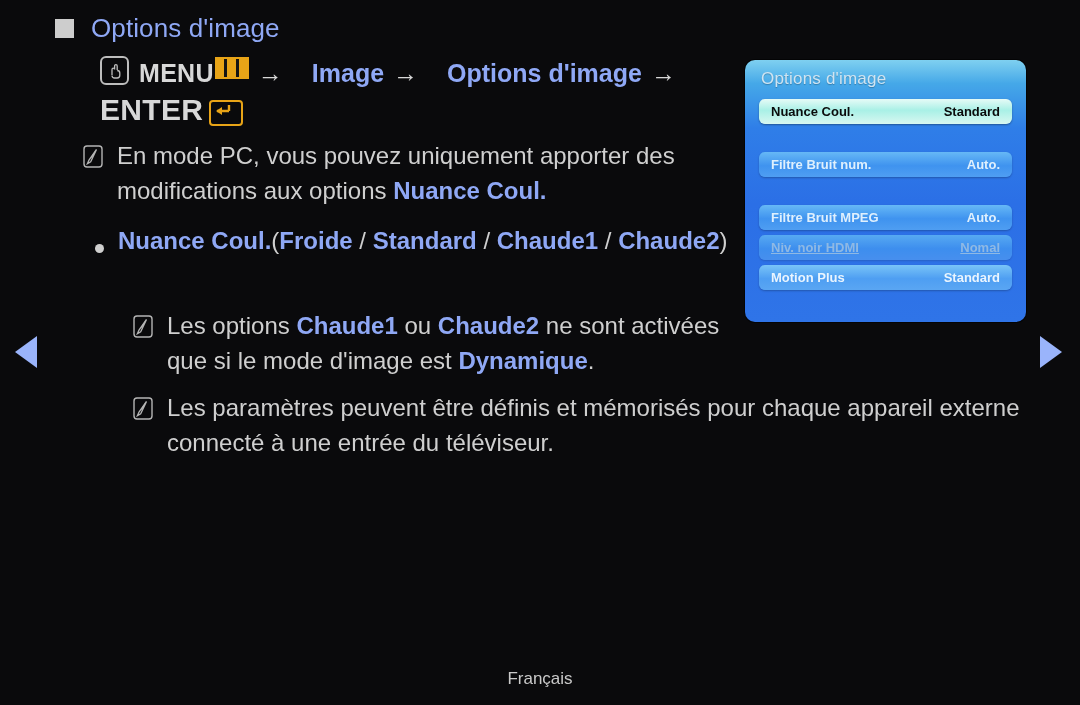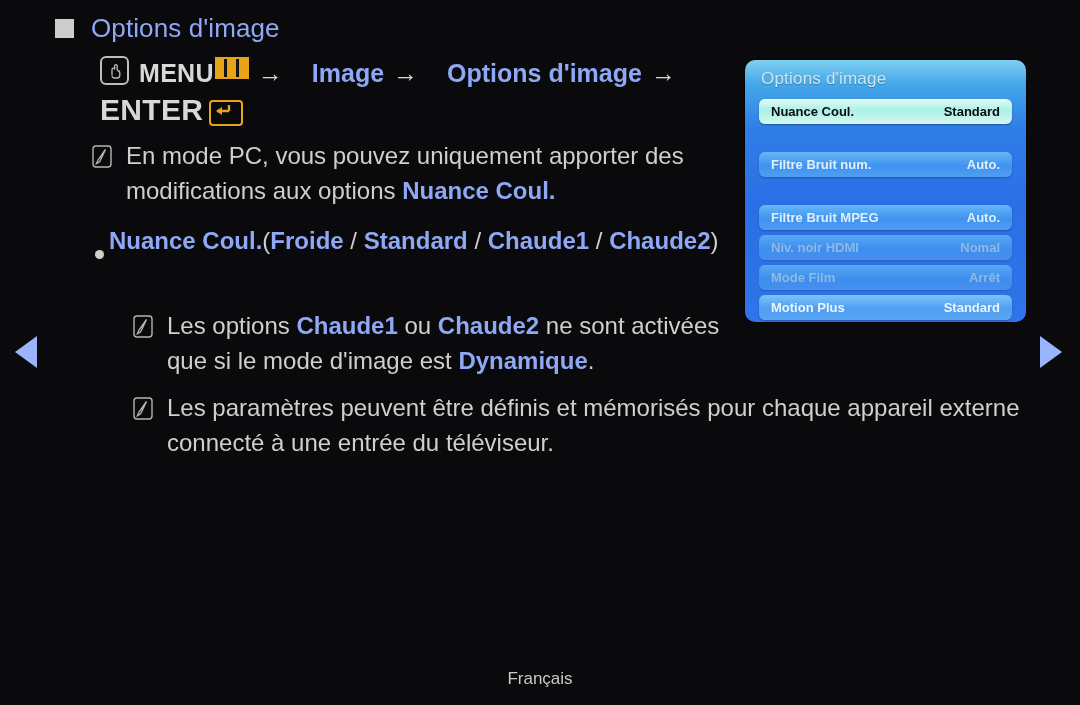--- a/index.html
+++ b/index.html
@@ -69,21 +69,21 @@
   .note-icon{
     width:20px;height:23px;flex:0 0 auto;margin-top:7px;
   }
   .note-text{
     font-size:24px;line-height:35px;color:#cfcfcf;font-weight:400;
   }
   .note-text b{color:#8fa8f5;font-weight:bold;}
 
   
   .rbullet-row{
-    position:absolute;display:flex;align-items:flex-end;gap:5px;
+    position:absolute;display:flex;align-items:center;gap:14px;
   }
   .dot{
     width:9px;height:9px;border-radius:50%;background:#cfcfcf;
     flex:0 0 auto;margin-top:16px;
   }
   .rbullet-text{
     font-size:24px;line-height:37px;color:#cfcfcf;font-weight:bold;
   }
   .rbullet-text .b{color:#8fa8f5;font-weight:bold;}
   .rbullet-text .p{color:#cfcfcf;font-weight:400;}
@@ -115,20 +115,21 @@
   .osd-row.norm{
     background:linear-gradient(180deg,#66b8f6 0%,#3f93ef 55%,#4f9ef2 100%);
     color:#dff0fd;
     box-shadow:0 1px 2px rgba(0,0,0,.25);
     margin-top:28px;
   }
   .osd-row.dim{
     background:linear-gradient(180deg,#57a9f2 0%,#3d8eee 55%,#478fee 100%);
     color:#8fb9e4;
     box-shadow:0 1px 2px rgba(0,0,0,.15);
+    text-decoration:underline;
   }
   .osd-row.bright{
     background:linear-gradient(180deg,#79c4f8 0%,#4e9ef2 55%,#5aa6f3 100%);
     color:#eaf5fe;
     box-shadow:0 1px 2px rgba(0,0,0,.25);
   }
 
   .osd-caption{
     position:absolute;left:740px;top:320px;width:300px;
     display:flex;align-items:flex-start;gap:12px;
@@ -191,21 +192,21 @@
       <span class="menu-word">ENTER</span>
       <span class="enter-glyph">
         <svg width="22" height="16" viewBox="0 0 22 16">
           <path d="M4 8 h12 M16 8 V2" fill="none" stroke="#e8a417" stroke-width="2.4"></path>
           <path d="M3 8 l6 -4 v8 z" fill="#e8a417"></path>
         </svg>
       </span>
     </div>
   </div>
 
-  <div class="note" style="left:92px;top:138px;width:620px;">
+  <div class="note" style="left:83px;top:138px;width:620px;">
     <span class="note-icon">
       <svg width="20" height="23" viewBox="0 0 20 23">
         <rect x="1" y="1" width="18" height="21" rx="3" fill="none" stroke="#b5b5b5" stroke-width="1.4"></rect>
         <path d="M13.5 4.5 L6 15 l-1.6 3.6 3.3 -1.9 z" fill="none" stroke="#b5b5b5" stroke-width="1.3"></path>
         <path d="M12.6 6 L8 12.8" fill="none" stroke="#b5b5b5" stroke-width="1"></path>
       </svg>
     </span>
     <div class="note-text">
       <span>En mode PC, vous pouvez uniquement apporter des modifications aux options </span><b>Nuance Coul.</b>
     </div>
@@ -254,24 +255,20 @@
         <span>Auto.</span>
       </div>
       <div class="osd-row norm">
         <span>Filtre Bruit MPEG</span>
         <span>Auto.</span>
       </div>
       <div class="osd-row dim">
         <span>Niv. noir HDMI</span>
         <span>Nomal</span>
       </div>
-      <div class="osd-row dim">
-        <span>Mode Film</span>
-        <span>Arrêt</span>
-      </div>
       <div class="osd-row bright">
         <span>Motion Plus</span>
         <span>Standard</span>
       </div>
     </div>
   </div>
 
 
   <div class="nav nav-left"></div>
   <div class="nav nav-right"></div>

